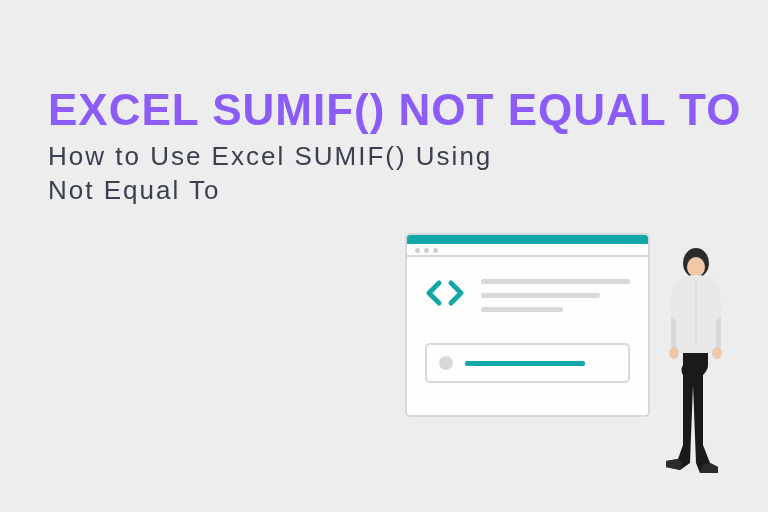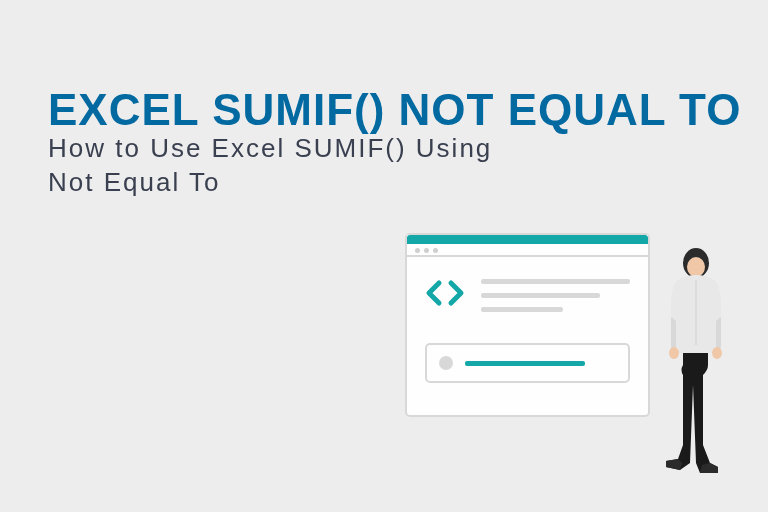--- a/index.html
+++ b/index.html
@@ -11,27 +11,27 @@
       position: relative;
       overflow: hidden;
     }
     .title {
       position: absolute;
       top: 88px;
       left: 48px;
       font-size: 44px;
       font-weight: 800;
       letter-spacing: 1px;
-      color: #0369a1;
+      color: #8b5cf6;
       text-transform: uppercase;
       line-height: 1;
     }
     .subtitle {
       position: absolute;
-      top: 132px;
+      top: 140px;
       left: 48px;
       font-size: 26px;
       font-weight: 400;
       letter-spacing: 2px;
       color: #3a4050;
       line-height: 1.3;
       max-width: 460px;
     }
     .browser {
       position: absolute;

